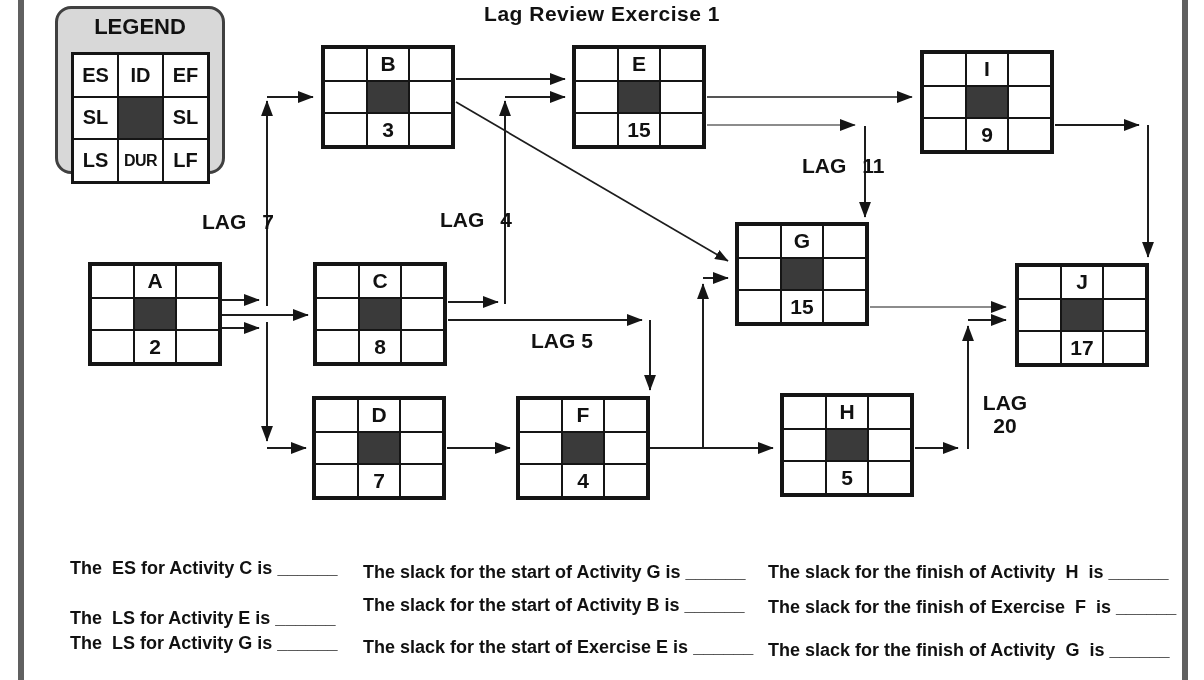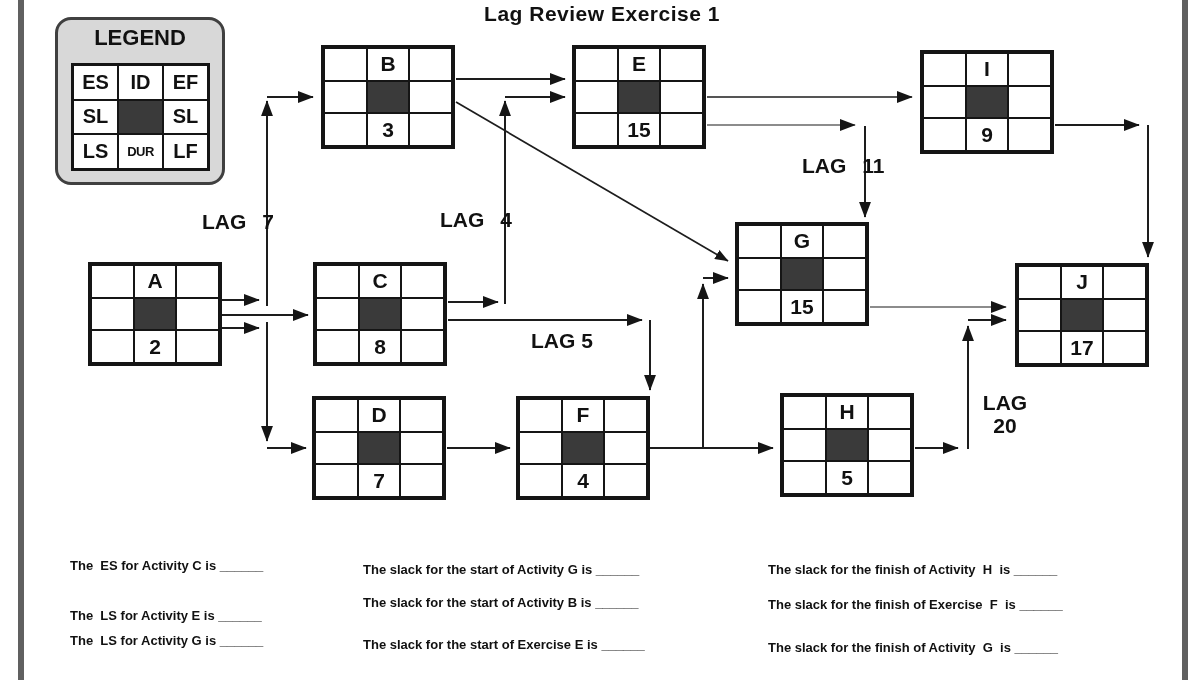--- a/index.html
+++ b/index.html
@@ -3,44 +3,44 @@
 <meta charset="utf-8">
 <style>
   html,body{margin:0;padding:0;background:#ffffff;}
   body{width:1204px;height:680px;position:relative;overflow:hidden;
        font-family:"Liberation Sans",sans-serif;color:#111;}
   .frame{position:absolute;left:18px;top:-40px;width:1170px;height:900px;
          box-sizing:border-box;border:6px solid #606060;border-radius:36px;}
   .title{position:absolute;left:0;top:2px;width:100%;text-align:center;
          font-size:21px;font-weight:bold;letter-spacing:.5px;}
   
-  .legend{position:absolute;left:55px;top:17px;width:170px;height:168px;
+  .legend{position:absolute;left:55px;top:6px;width:170px;height:168px;
           box-sizing:border-box;background:#d8d8d8;border:3px solid #404040;
           border-radius:16px;}
   .legend-title{margin-top:5px;text-align:center;font-size:22px;font-weight:bold;}
-  .legend-grid{position:absolute;left:13px;top:43px;width:139px;height:108px;
+  .legend-grid{position:absolute;left:13px;top:43px;width:139px;height:132px;
           box-sizing:border-box;display:grid;grid-template-columns:1fr 1fr 1fr;
           grid-template-rows:1fr 1fr 1fr;background:#fff;border:2px solid #151515;}
   .legend-grid .c{border:1.5px solid #151515;display:flex;align-items:center;
           justify-content:center;font-weight:bold;font-size:20px;overflow:hidden;}
-  .legend-grid .dur{font-size:13px;letter-spacing:-.5px;}
+  .legend-grid .dur{font-size:16px;letter-spacing:-.5px;}
   
   .node{position:absolute;width:134px;height:104px;box-sizing:border-box;
         display:grid;grid-template-columns:1fr 1fr 1fr;grid-template-rows:1fr 1fr 1fr;
         background:#fff;border:3px solid #151515;}
   .node .c{border:1px solid #151515;display:flex;align-items:center;
         justify-content:center;font-weight:bold;font-size:21px;}
   .dark{background:#3a3a3a;}
   
   .lag{position:absolute;font-size:21px;font-weight:bold;display:flex;
        gap:16px;white-space:pre;}
   .lag-stacked{position:absolute;font-size:21px;font-weight:bold;width:58px;
        text-align:center;line-height:23px;}
   
-  .q{position:absolute;font-size:13px;font-weight:bold;white-space:pre;}
+  .q{position:absolute;font-size:18px;font-weight:bold;white-space:pre;}
   svg{position:absolute;left:0;top:0;}
 </style>
 </head>
 <body>
 
 <div class="frame"></div>
 <div class="title">Lag Review Exercise 1</div>
 
 <div class="legend">
   <div class="legend-title">LEGEND</div>

